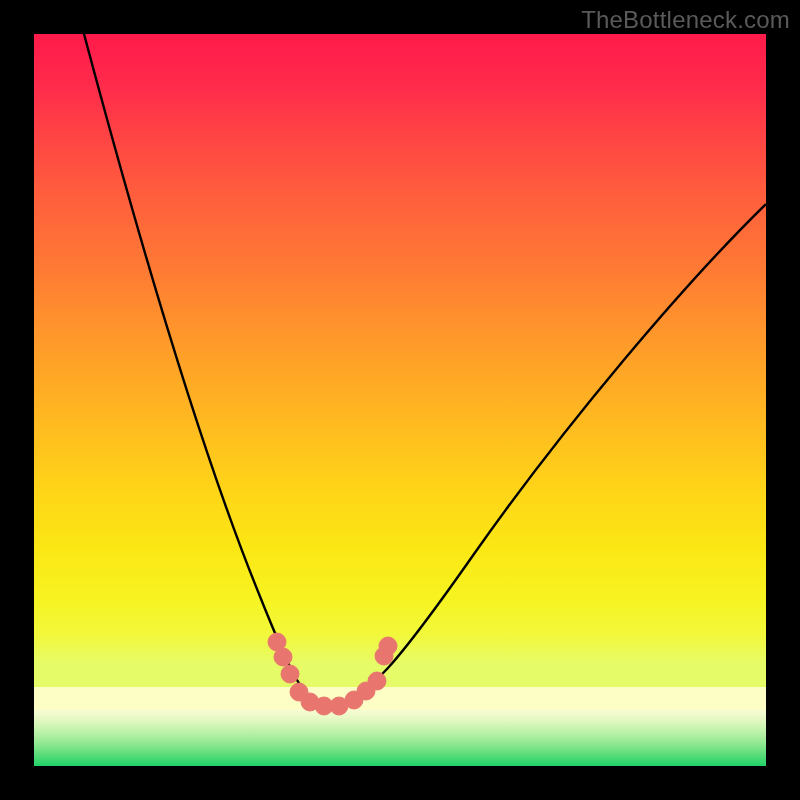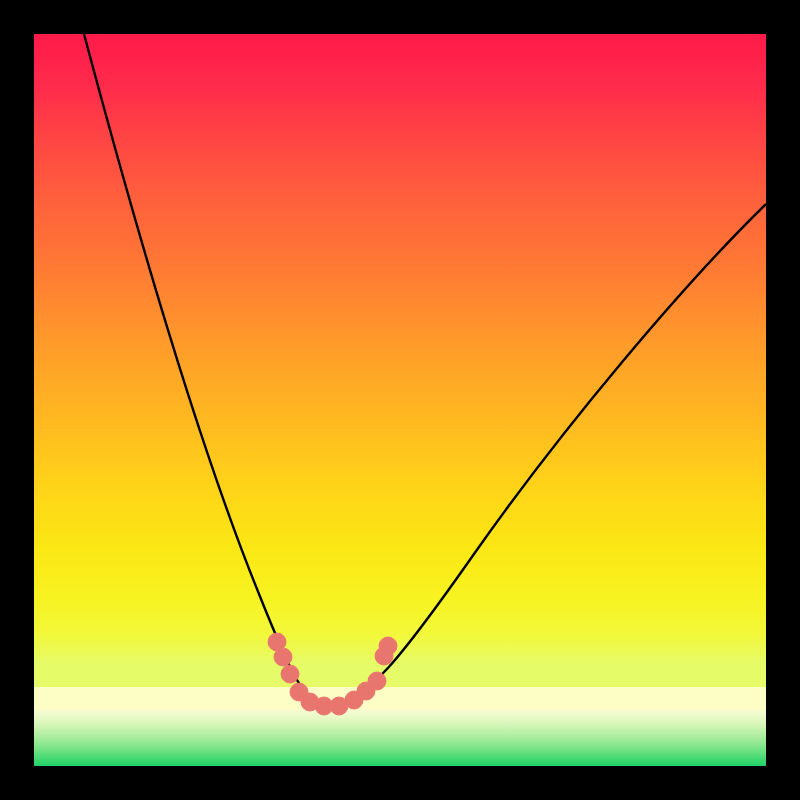--- a/index.html
+++ b/index.html
@@ -91,13 +91,14 @@
         <circle cx="320" cy="666" r="9"></circle>
         <circle cx="332" cy="657" r="9"></circle>
         <circle cx="343" cy="647" r="9"></circle>
         <circle cx="350" cy="622" r="9"></circle>
         <circle cx="354" cy="612" r="9"></circle>
       </g>
     </svg>
 
   </div>
 
+  <div class="watermark">TheBottleneck.com</div>
 </div>
 
 </body></html>

